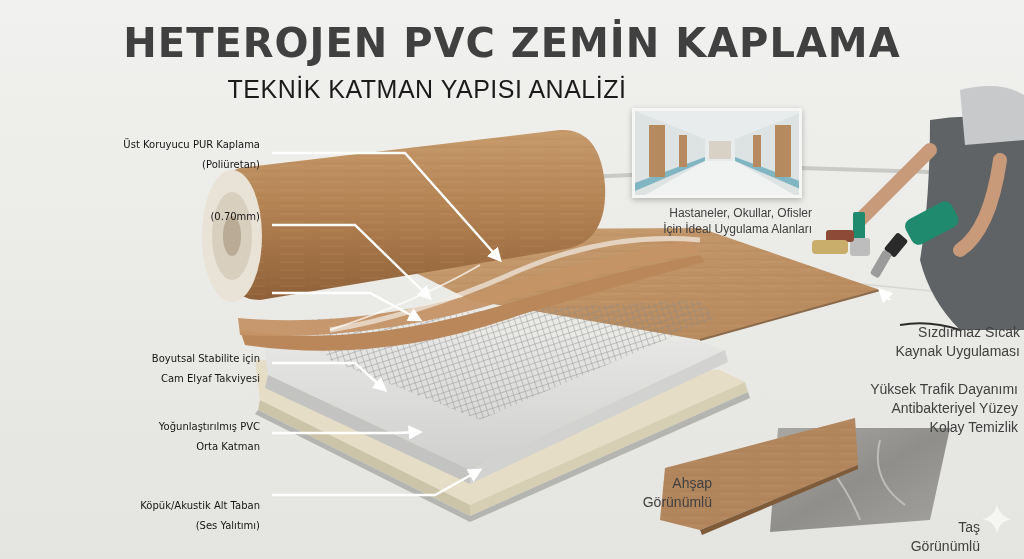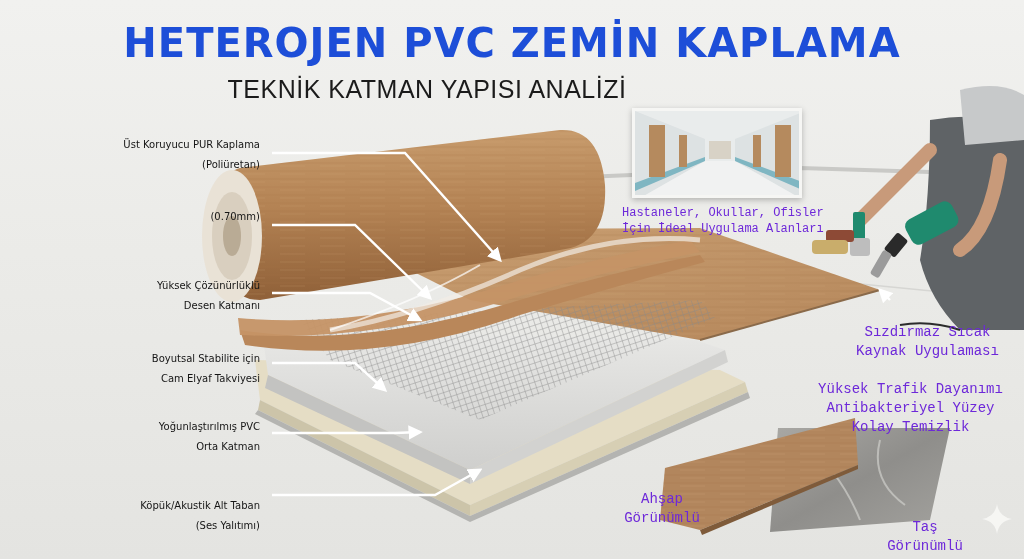--- a/index.html
+++ b/index.html
@@ -9,40 +9,40 @@
     font-family: "DejaVu Sans", "Liberation Sans", sans-serif;
     background: linear-gradient(180deg, #f1f1ef 0%, #ebebe8 45%, #e4e4e1 100%);
     color: #141414;
   }
   .canvas { position: absolute; inset: 0; }
 
   
   .title {
     position: absolute; left: 0; width: 1024px; top: 20px;
     text-align: center; font-family: "DejaVu Sans", sans-serif;
-    font-weight: 700; font-size: 40px; letter-spacing: 1px; color: #1d4ed8;
+    font-weight: 700; font-size: 40px; letter-spacing: 1px; color: #404040;
   }
   .subtitle {
     position: absolute; left: 0; width: 854px; top: 75px;
     text-align: center; font-family: "Liberation Sans", sans-serif;
     font-size: 25px; letter-spacing: 0.5px; color: #1b1b1b;
   }
 
   
   .layer-label {
     position: absolute; right: 764px; text-align: right;
     font-family: "DejaVu Sans", sans-serif; font-size: 10px; line-height: 20px;
     color: #151515;
   }
   .layer-label span { display: block; white-space: nowrap; }
 
   
   .rlabel {
-    position: absolute; text-align: center;
-    font-family: Liberation Mono, monospace; font-size: 14px; line-height: 19px; color: #6d28d9;
+    position: absolute; text-align: right;
+    font-family: Liberation Sans, sans-serif; font-size: 14px; line-height: 19px; color: #404040;
   }
   .rlabel span { display: block; white-space: nowrap; }
   .caption-small { font-size: 12px; line-height: 16px; }
 
   svg.art { position: absolute; left: 0; top: 0; }
 
   .photo {
     position: absolute; left: 632px; top: 108px; width: 170px; height: 90px;
     border: 3px solid #f6f6f4; box-shadow: 0 2px 6px rgba(0,0,0,0.25);
     overflow: hidden; background: #dfe4e6;
@@ -174,24 +174,20 @@
   <div class="title">HETEROJEN PVC ZEMİN KAPLAMA</div>
   <div class="subtitle">TEKNİK KATMAN YAPISI ANALİZİ</div>
 
   <div class="layer-label" style="top:135px;">
     <span>Üst Koruyucu PUR Kaplama</span>
     <span>(Poliüretan)</span>
   </div>
   <div class="layer-label" style="top:207px;">
     <span>(0.70mm)</span>
   </div>
-  <div class="layer-label" style="top:276px;">
-    <span>Yüksek Çözünürlüklü</span>
-    <span>Desen Katmanı</span>
-  </div>
   <div class="layer-label" style="top:349px;">
     <span>Boyutsal Stabilite için</span>
     <span>Cam Elyaf Takviyesi</span>
   </div>
   <div class="layer-label" style="top:417px;">
     <span>Yoğunlaştırılmış PVC</span>
     <span>Orta Katman</span>
   </div>
   <div class="layer-label" style="top:463px;margin-top:33px;">
     <span>Köpük/Akustik Alt Taban</span>
@@ -207,21 +203,21 @@
     <span>Sızdırmaz Sıcak</span>
     <span>Kaynak Uygulaması</span>
   </div>
 
   <div class="rlabel" style="left:803px; top:380px; width:215px;">
     <span>Yüksek Trafik Dayanımı</span>
     <span>Antibakteriyel Yüzey</span>
     <span>Kolay Temizlik</span>
   </div>
 
-  <div class="rlabel" style="left:612px; top:490px; width:100px;">
+  <div class="rlabel" style="left:612px; top:474px; width:100px;">
     <span>Ahşap</span>
     <span>Görünümlü</span>
   </div>
   <div class="rlabel" style="left:870px; top:518px; width:110px;">
     <span>Taş</span>
     <span>Görünümlü</span>
   </div>
 
   <svg class="sparkle" viewBox="0 0 30 30">
     <path d="M15 0 Q17 13 30 15 Q17 17 15 30 Q13 17 0 15 Q13 13 15 0 z" fill="#f7f7f5" opacity="0.9"></path>

